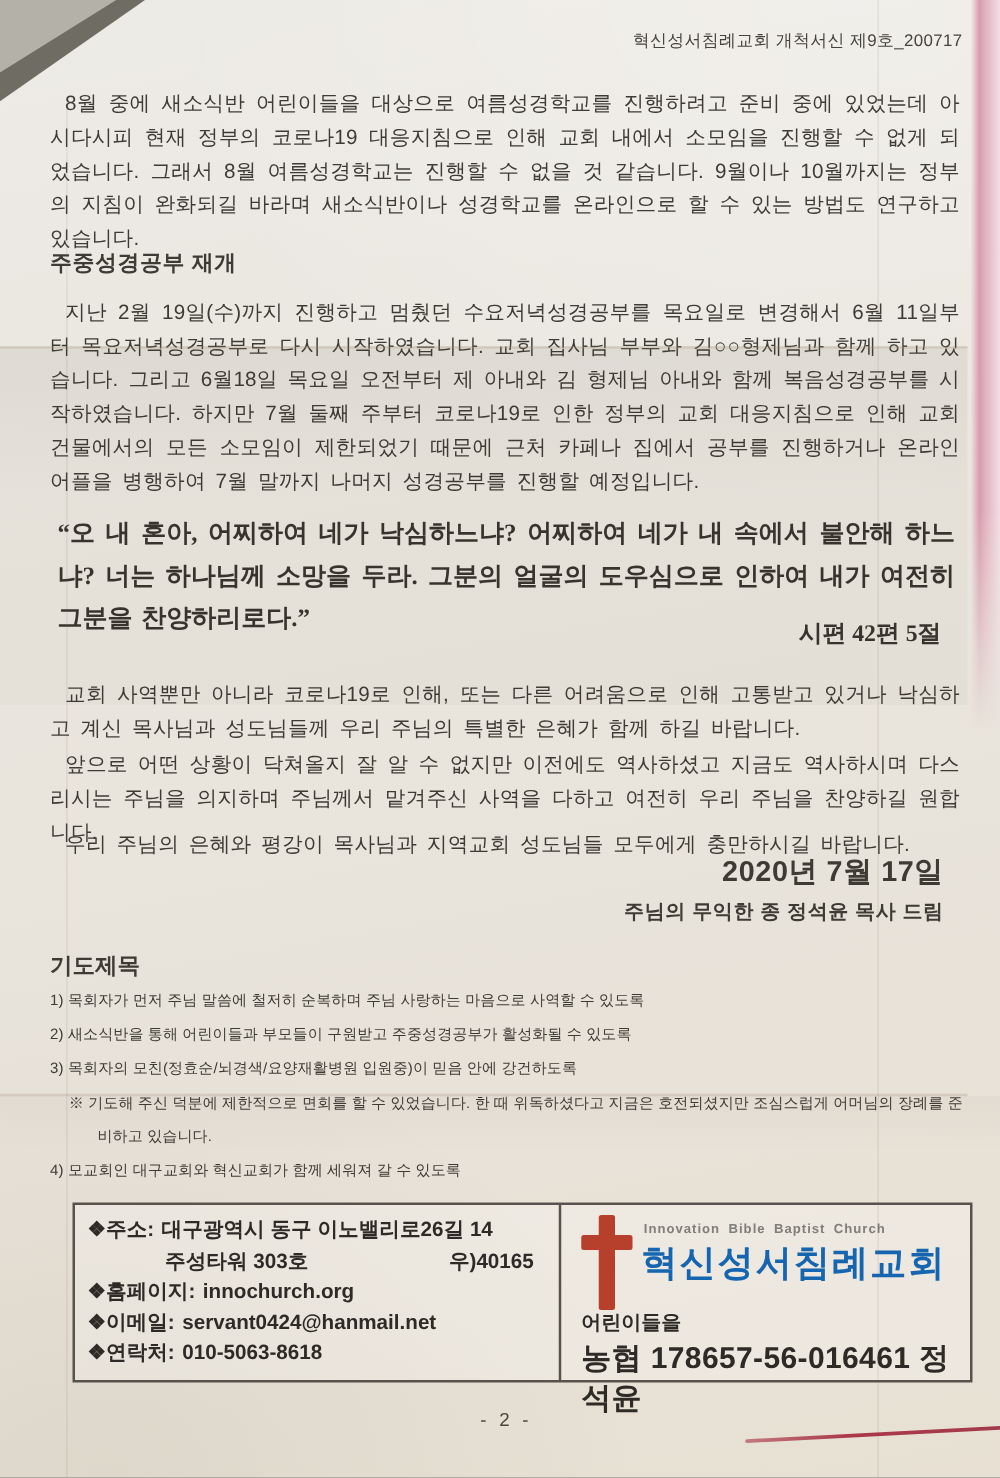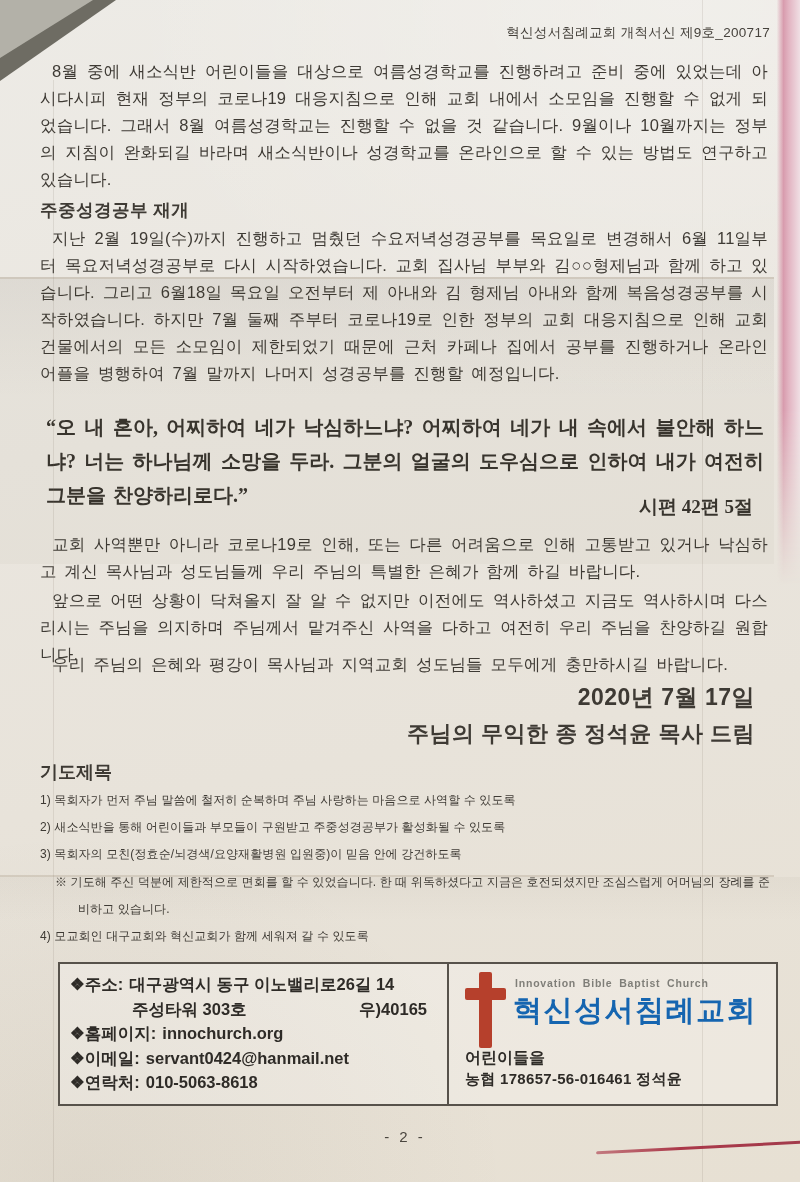--- a/index.html
+++ b/index.html
@@ -36,34 +36,34 @@
   .vc1{left:53px;top:80px;}
   .vc2{left:702px;}
   .red-pen{position:absolute;left:596px;top:1146px;width:208px;height:2.5px;
     background:linear-gradient(to right,rgba(164,38,58,.55),rgba(164,38,58,.9) 40%,rgba(150,30,52,.85));
     transform:rotate(-3deg);border-radius:2px;}
 
   
   .abs{position:absolute;}
   .header-line{top:24px;right:30px;font-size:13.5px;color:#46423c;letter-spacing:.3px;}
   .body-par{left:40px;right:32px;font-size:16.5px;line-height:27px;
-    text-align:justify;word-spacing:3px;letter-spacing:.2px;}
+    text-align:justify;word-spacing:3px;letter-spacing:.2px;margin-top:12px;}
   .indent{text-indent:12px;}
   .p1{top:58px;}
   .sec-title{top:198px;left:40px;font-size:17.5px;font-weight:700;letter-spacing:.5px;}
   .p2{top:225px;}
   .quote{top:410px;left:46px;right:36px;font-family:"Liberation Serif",serif;
     font-size:20px;line-height:34px;font-weight:600;text-align:justify;word-spacing:2px;color:#38342e;}
   .quote-ref{top:494px;right:47px;font-family:"Liberation Serif",serif;
     font-size:19px;font-weight:600;color:#38342e;}
   .p3{top:531px;}
   .p4{top:587px;}
   .p5{top:651px;}
   .date-line{top:682px;right:45px;font-size:23px;font-weight:600;letter-spacing:.5px;}
-  .sig-line{top:719px;right:45px;font-size:22px;font-weight:600;letter-spacing:.5px;}
+  .sig-line{top:719px;right:45px;font-size:16px;font-weight:600;letter-spacing:.5px;}
 
   .prayer-title{top:760px;left:40px;font-size:18px;font-weight:700;}
   .prayer-list{top:787px;left:40px;right:28px;font-size:12px;line-height:27.2px;letter-spacing:.1px;}
   .prayer-item{white-space:normal;}
   .prayer-note{margin-left:15px;padding-left:23px;text-indent:-23px;}
 
   
   .footer-box{top:962px;left:44px;width:716px;height:140px;border:2px solid #57524b;
     background:rgba(255,255,255,.25);margin-left:14px;}
   .cell-divider{position:absolute;left:387px;top:0;bottom:0;width:2px;background:#57524b;}
@@ -78,21 +78,21 @@
 
   .logo-cell{position:absolute;left:389px;top:0;right:0;height:100%;}
   .cross{position:absolute;left:16px;top:8px;width:44px;height:76px;}
   .cross .v{position:absolute;left:14px;top:0;width:13px;height:76px;background:#b6402c;border-radius:2px;}
   .cross .h{position:absolute;left:0;top:16px;width:41px;height:12px;background:#b6402c;border-radius:2px;}
   .church-en{position:absolute;left:66px;top:13px;font-size:10.5px;color:#7f7e78;
     letter-spacing:.8px;word-spacing:3px;font-weight:600;}
   .church-ko{position:absolute;left:64px;top:27px;font-size:29px;font-weight:700;
     letter-spacing:1.5px;color:#1565b0;}
   .acct-title{position:absolute;left:16px;top:84px;font-size:16px;font-weight:700;color:#2e2b27;}
-  .acct-num{position:absolute;left:16px;top:106px;font-size:15px;font-weight:700;
+  .acct-num{position:absolute;left:16px;top:106px;font-size:24px;font-weight:700;
     letter-spacing:.3px;color:#2e2b27;}
 
   .page-num{top:1128px;left:0;width:810px;text-align:center;font-size:15px;
     letter-spacing:3px;color:#4a463f;}
 </style>
 </head>
 <body>
 
 <div class="photo">
   <div class="paper">

